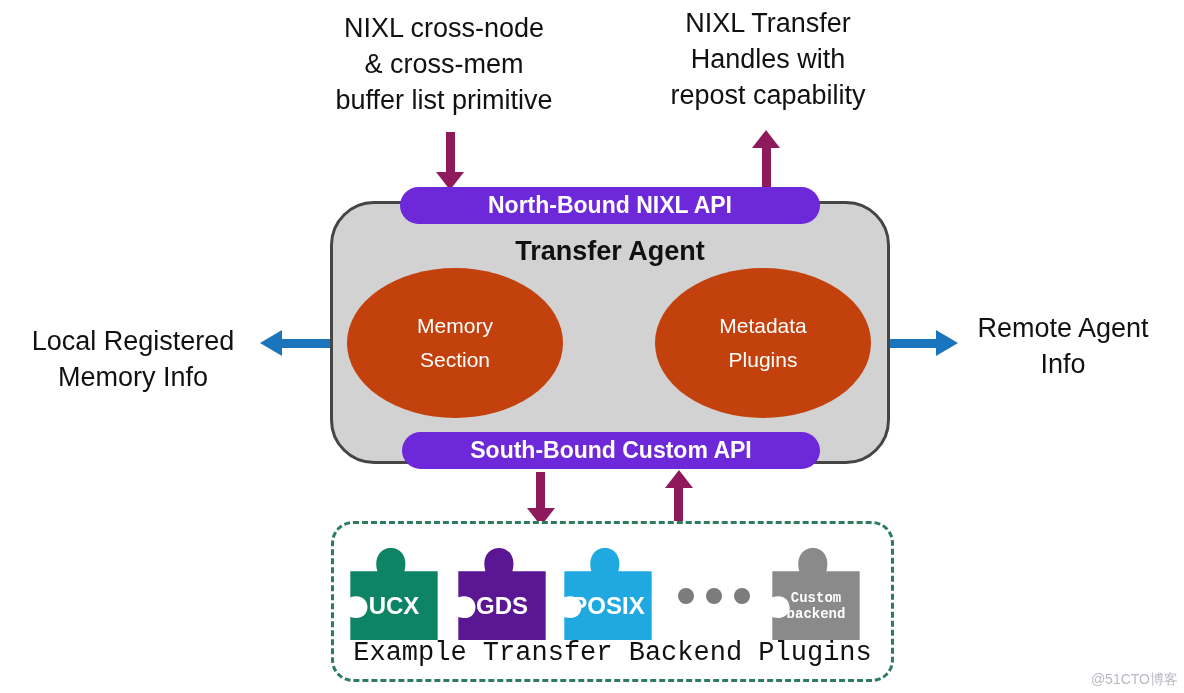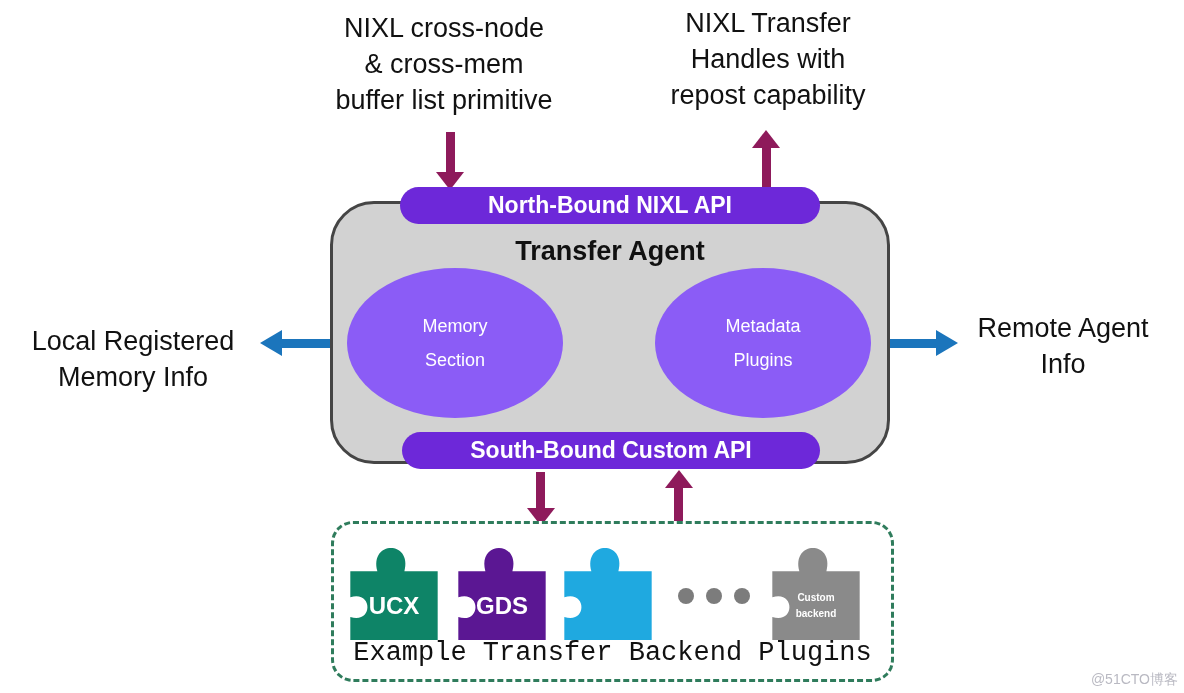--- a/index.html
+++ b/index.html
@@ -18,23 +18,23 @@
   }
   .pill{
     position:absolute;height:37px;border-radius:19px;background:#6d28d9;
     color:#ffffff;font-weight:bold;font-size:23px;line-height:37px;text-align:center;
   }
   .agent-title{
     position:absolute;left:330px;top:236px;width:560px;text-align:center;
     font-size:27px;font-weight:bold;color:#111;
   }
   .ellipse{
-    position:absolute;width:216px;height:150px;border-radius:50%;background:#8b5cf6;
+    position:absolute;width:216px;height:150px;border-radius:50%;background:#c2410c;
     display:flex;align-items:center;justify-content:center;text-align:center;
-    color:#ffffff;font-size:18px;line-height:34px;
+    color:#ffffff;font-size:21px;line-height:34px;
   }
 
   
   .vshaft{position:absolute;width:9px;background:#8E1A5B;}
   .hshaft{position:absolute;height:9px;background:#1B75BC;}
   .head{position:absolute;width:0;height:0;border-style:solid;border-color:transparent;}
   .head-down{border-width:18px 14px 0 14px;border-top-color:#8E1A5B;}
   .head-up{border-width:0 14px 18px 14px;border-bottom-color:#8E1A5B;}
   .head-left{border-width:13px 22px 13px 0;border-right-color:#1B75BC;}
   .head-right{border-width:13px 0 13px 22px;border-left-color:#1B75BC;}
@@ -44,21 +44,21 @@
     position:absolute;left:331px;top:521px;width:563px;height:161px;
     border:3px dashed #2F7C5C;border-radius:22px;box-sizing:border-box;background:#ffffff;
   }
   .plugin{position:absolute;width:104px;height:104px;}
   .plugin svg{position:absolute;left:0;top:0;width:100%;height:100%;}
   .plugin-label{
     position:absolute;left:0;top:33px;width:100%;height:69px;
     display:flex;align-items:center;justify-content:center;text-align:center;
     color:#ffffff;font-weight:bold;font-size:24px;line-height:26px;
   }
-  .plugin-label.small{font-size:10px;line-height:16px;}
+  .plugin-label.small{font-size:14px;line-height:16px;font-family:Liberation Mono, monospace;}
   .dot{position:absolute;width:16px;height:16px;border-radius:50%;background:#7C7C7C;}
   .caption{
     position:absolute;left:331px;top:638px;width:563px;text-align:center;
     font-size:27px;color:#111;font-family:Liberation Mono, monospace;
   }
   .watermark{
     position:absolute;right:6px;top:671px;font-size:14px;color:#B9B9C2;
   }
 </style>
 </head>
@@ -118,20 +118,21 @@
     <svg viewBox="0 0 100 100">
       <path d="M 8,32 L 34,32 C 26,2 68,2 60,32 L 92,32 L 92,98 L 8,98 L 8,76 C 30,83 30,50 8,57 Z" fill="#5B1793"></path>
     </svg>
     <span class="plugin-label">GDS</span>
   </div>
 
   <div class="plugin" style="left:556px;top:538px">
     <svg viewBox="0 0 100 100">
       <path d="M 8,32 L 34,32 C 26,2 68,2 60,32 L 92,32 L 92,98 L 8,98 L 8,76 C 30,83 30,50 8,57 Z" fill="#1FA9E0"></path>
     </svg>
+    <span class="plugin-label">POSIX</span>
   </div>
 
   <div class="dot" style="left:678px;top:588px"></div>
   <div class="dot" style="left:706px;top:588px"></div>
   <div class="dot" style="left:734px;top:588px"></div>
 
   <div class="plugin" style="left:764px;top:538px">
     <svg viewBox="0 0 100 100">
       <path d="M 8,32 L 34,32 C 26,2 68,2 60,32 L 92,32 L 92,98 L 8,98 L 8,76 C 30,83 30,50 8,57 Z" fill="#8A8A8A"></path>
     </svg>

